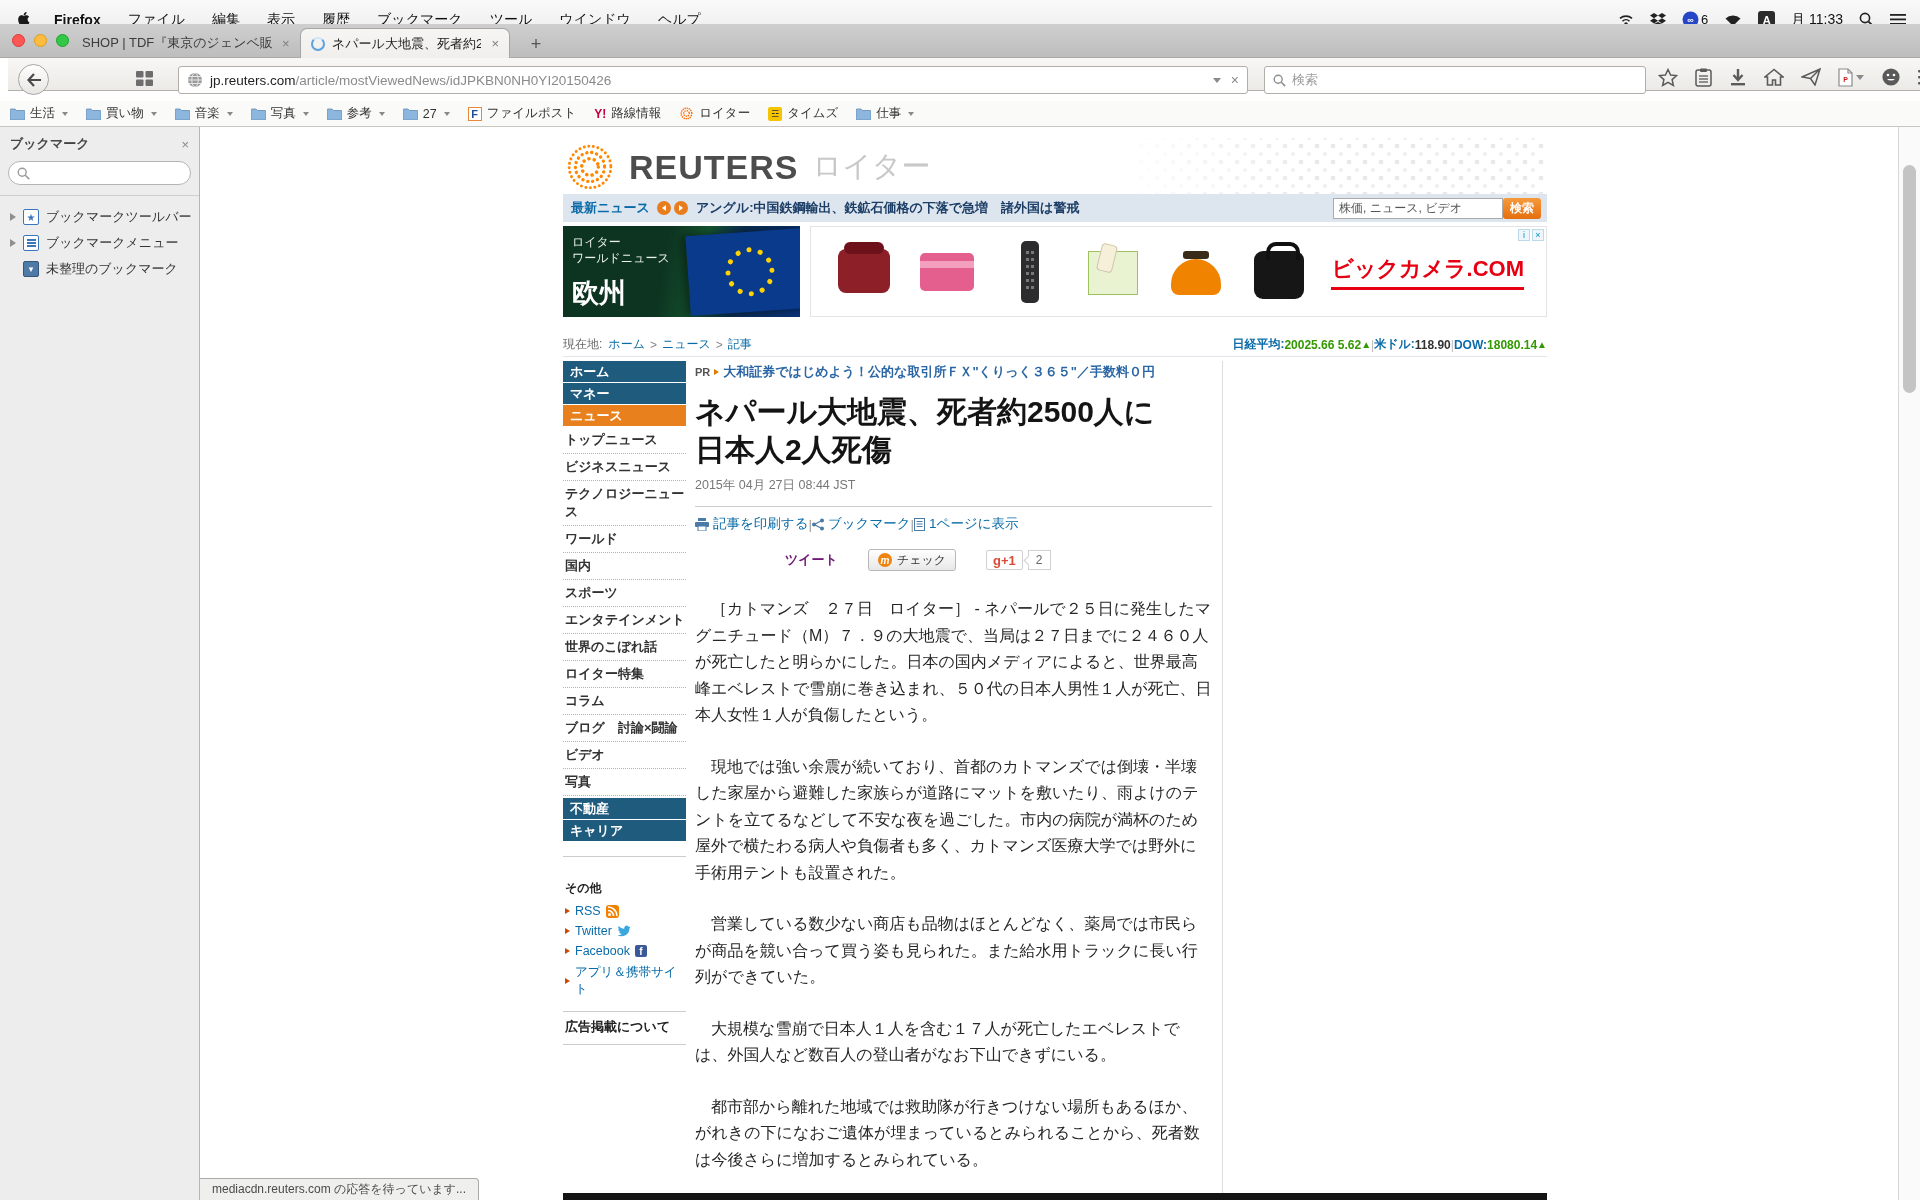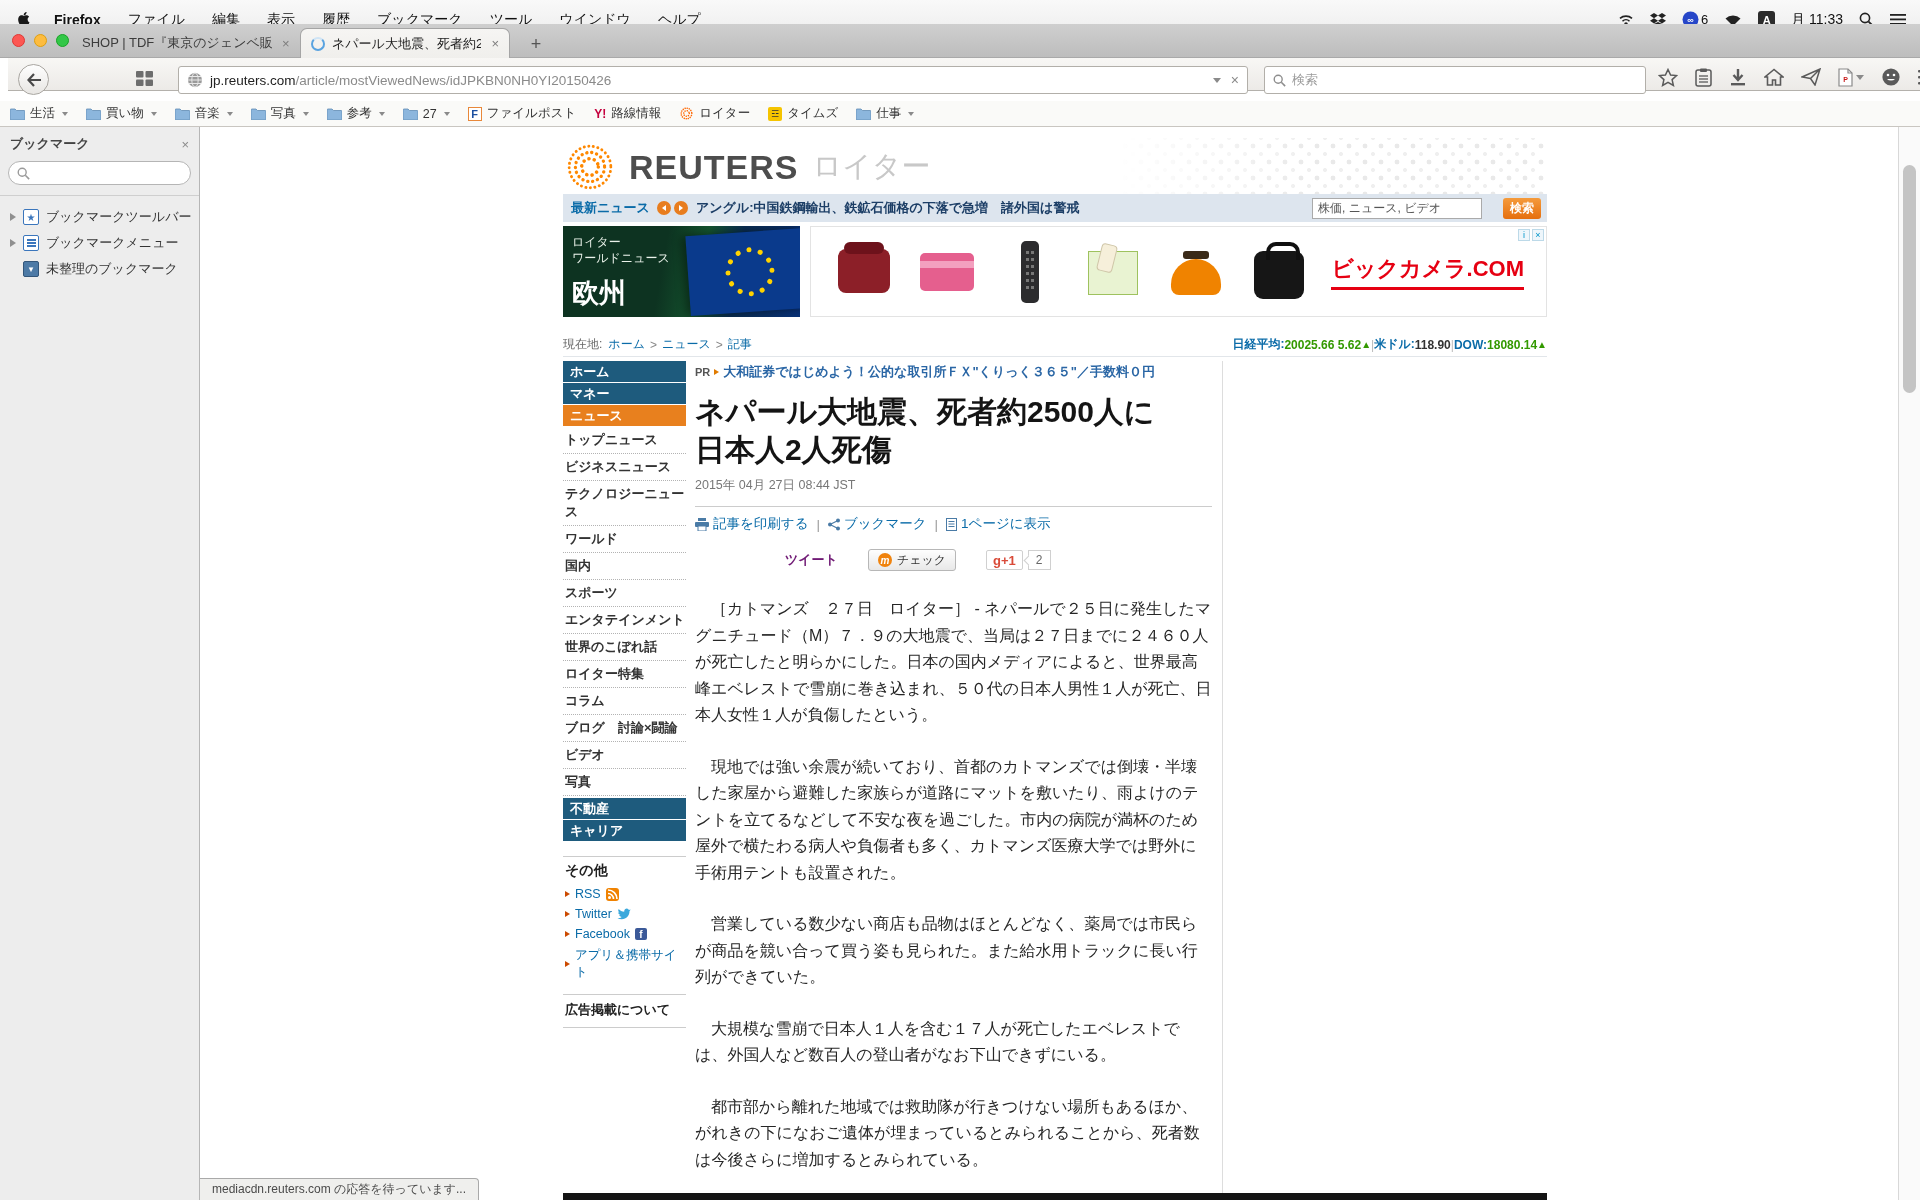--- a/index.html
+++ b/index.html
@@ -118,21 +118,21 @@
   .ticker{position:relative;height:28px;background:#dde5ee;display:flex;align-items:center;
     padding-left:8px;font-size:13px;}
   .tk-label{color:#0a6ba8;font-weight:bold;}
   .tk-arrows{display:flex;gap:3px;margin:0 8px 0 7px;}
   .tk-btn{width:14px;height:14px;border-radius:50%;background:#e87d1e;display:flex;
     align-items:center;justify-content:center;}
   .tk-btn i{width:0;height:0;border-top:3.5px solid transparent;border-bottom:3.5px solid transparent;}
   .tk-btn .l{border-right:4.5px solid #fff;}
   .tk-btn .r{border-left:4.5px solid #fff;}
   .tk-head{color:#1c3e66;font-weight:bold;}
-  .tk-search{margin-left:auto;display:flex;align-items:center;gap:21px;padding-right:6px;}
+  .tk-search{margin-left:auto;display:flex;align-items:center;gap:0;padding-right:6px;}
   .tk-input{width:170px;height:21px;background:#fff;border:1px solid #aaa;font-size:12px;
     color:#555;padding:0 5px;display:flex;align-items:center;}
   .tk-go{height:21px;padding:0 7px;background:linear-gradient(#f59b3c,#e56f0e);color:#fff;
     font-size:12px;font-weight:bold;border-radius:3px;display:flex;align-items:center;}
 
   
   .adrow{position:relative;height:91px;margin-top:4px;}
   .ad-left{position:absolute;left:0;top:0;width:237px;height:91px;overflow:hidden;
     background:linear-gradient(100deg,#0d3321 42%,#14532e 58%,#0a2d52 72%,#083178 100%);}
   .ad-left .l1{position:absolute;left:9px;top:8px;color:#eaf2ea;font-size:12px;}
@@ -181,41 +181,41 @@
   
   .mainrow{position:relative;margin-top:4px;display:flex;}
   .lnav{width:123px;flex:0 0 auto;}
   .lnav .colored{height:21px;display:flex;align-items:center;padding-left:7px;color:#fff;
     font-weight:bold;font-size:13px;margin-bottom:1px;}
   .lnav .blue{background:#1e5b7d;}
   .lnav .orange{background:#e8801e;}
   .lnav .plain{padding:4px 0 4px 2px;font-weight:bold;font-size:13px;color:#333;
     border-bottom:1px dotted #b3b3b3;}
   .lnav-sec{margin-top:15px;border-top:1px solid #ccc;}
-  .lnav-h{padding:5px 0 4px 2px;font-weight:bold;font-size:14px;color:#222;}
+  .lnav-h{padding:5px 0 4px 2px;font-weight:bold;font-size:12px;color:#222;margin-top:18px;}
   .lnav-link{display:flex;align-items:center;gap:5px;padding:3px 0 3px 2px;font-size:12.5px;color:#0a6ba8;}
   .bullet{width:0;height:0;border-top:3.5px solid transparent;border-bottom:3.5px solid transparent;
     border-left:5px solid #cc4a00;flex:0 0 auto;}
   .lnav-link .wrap{line-height:15px;}
   .ico-fb{width:12px;height:12px;background:#3b5998;color:#fff;font-size:10px;font-weight:bold;
     display:flex;align-items:center;justify-content:center;border-radius:2px;}
   .lnav-ads{margin-top:10px;border-top:1px solid #ccc;padding:6px 0 8px 2px;
     font-weight:bold;font-size:13px;color:#222;border-bottom:1px solid #ccc;}
 
   
   .article{margin-left:9px;width:528px;padding-right:10px;border-right:1px solid #ddd;}
   .pr-row{display:flex;align-items:center;gap:4px;font-size:13px;margin-top:2px;}
   .pr-label{color:#555;font-size:11px;font-weight:bold;}
   .pr-tri{width:0;height:0;border-top:3.5px solid transparent;border-bottom:3.5px solid transparent;
     border-left:5px solid #e07b00;}
   .pr-link{color:#2a66a5;font-weight:bold;}
   .a-title{margin-top:12px;font-size:30px;font-weight:bold;color:#141414;line-height:38px;}
   .a-date{margin-top:8px;font-size:12.5px;color:#777;}
   .a-rule{border-top:1px solid #ccc;margin-top:12px;}
-  .toolsrow{display:flex;align-items:center;gap:8px;padding:8px 0 2px;font-size:13.5px;}
+  .toolsrow{display:flex;align-items:center;padding:8px 0 2px;font-size:13.5px;}
   .tool{display:flex;align-items:center;gap:4px;color:#0a6ba8;}
   .tool-sep{color:#999;}
   .t-ico{display:inline-flex;}
   .socialrow{margin:14px 0 0 90px;display:flex;align-items:center;gap:30px;}
   .tweet{font-size:13px;font-weight:bold;color:#701a75;}
   .mixibtn{display:flex;align-items:center;gap:5px;height:22px;padding:0 9px;
     background:linear-gradient(#fefefe,#e8e8e8);border:1px solid #b7b7b7;border-radius:3px;
     font-size:12px;color:#333;}
   .mixi-m{width:14px;height:14px;border-radius:50%;background:#f0830d;color:#fff;font-size:10px;
     font-weight:bold;display:flex;align-items:center;justify-content:center;font-style:italic;}

